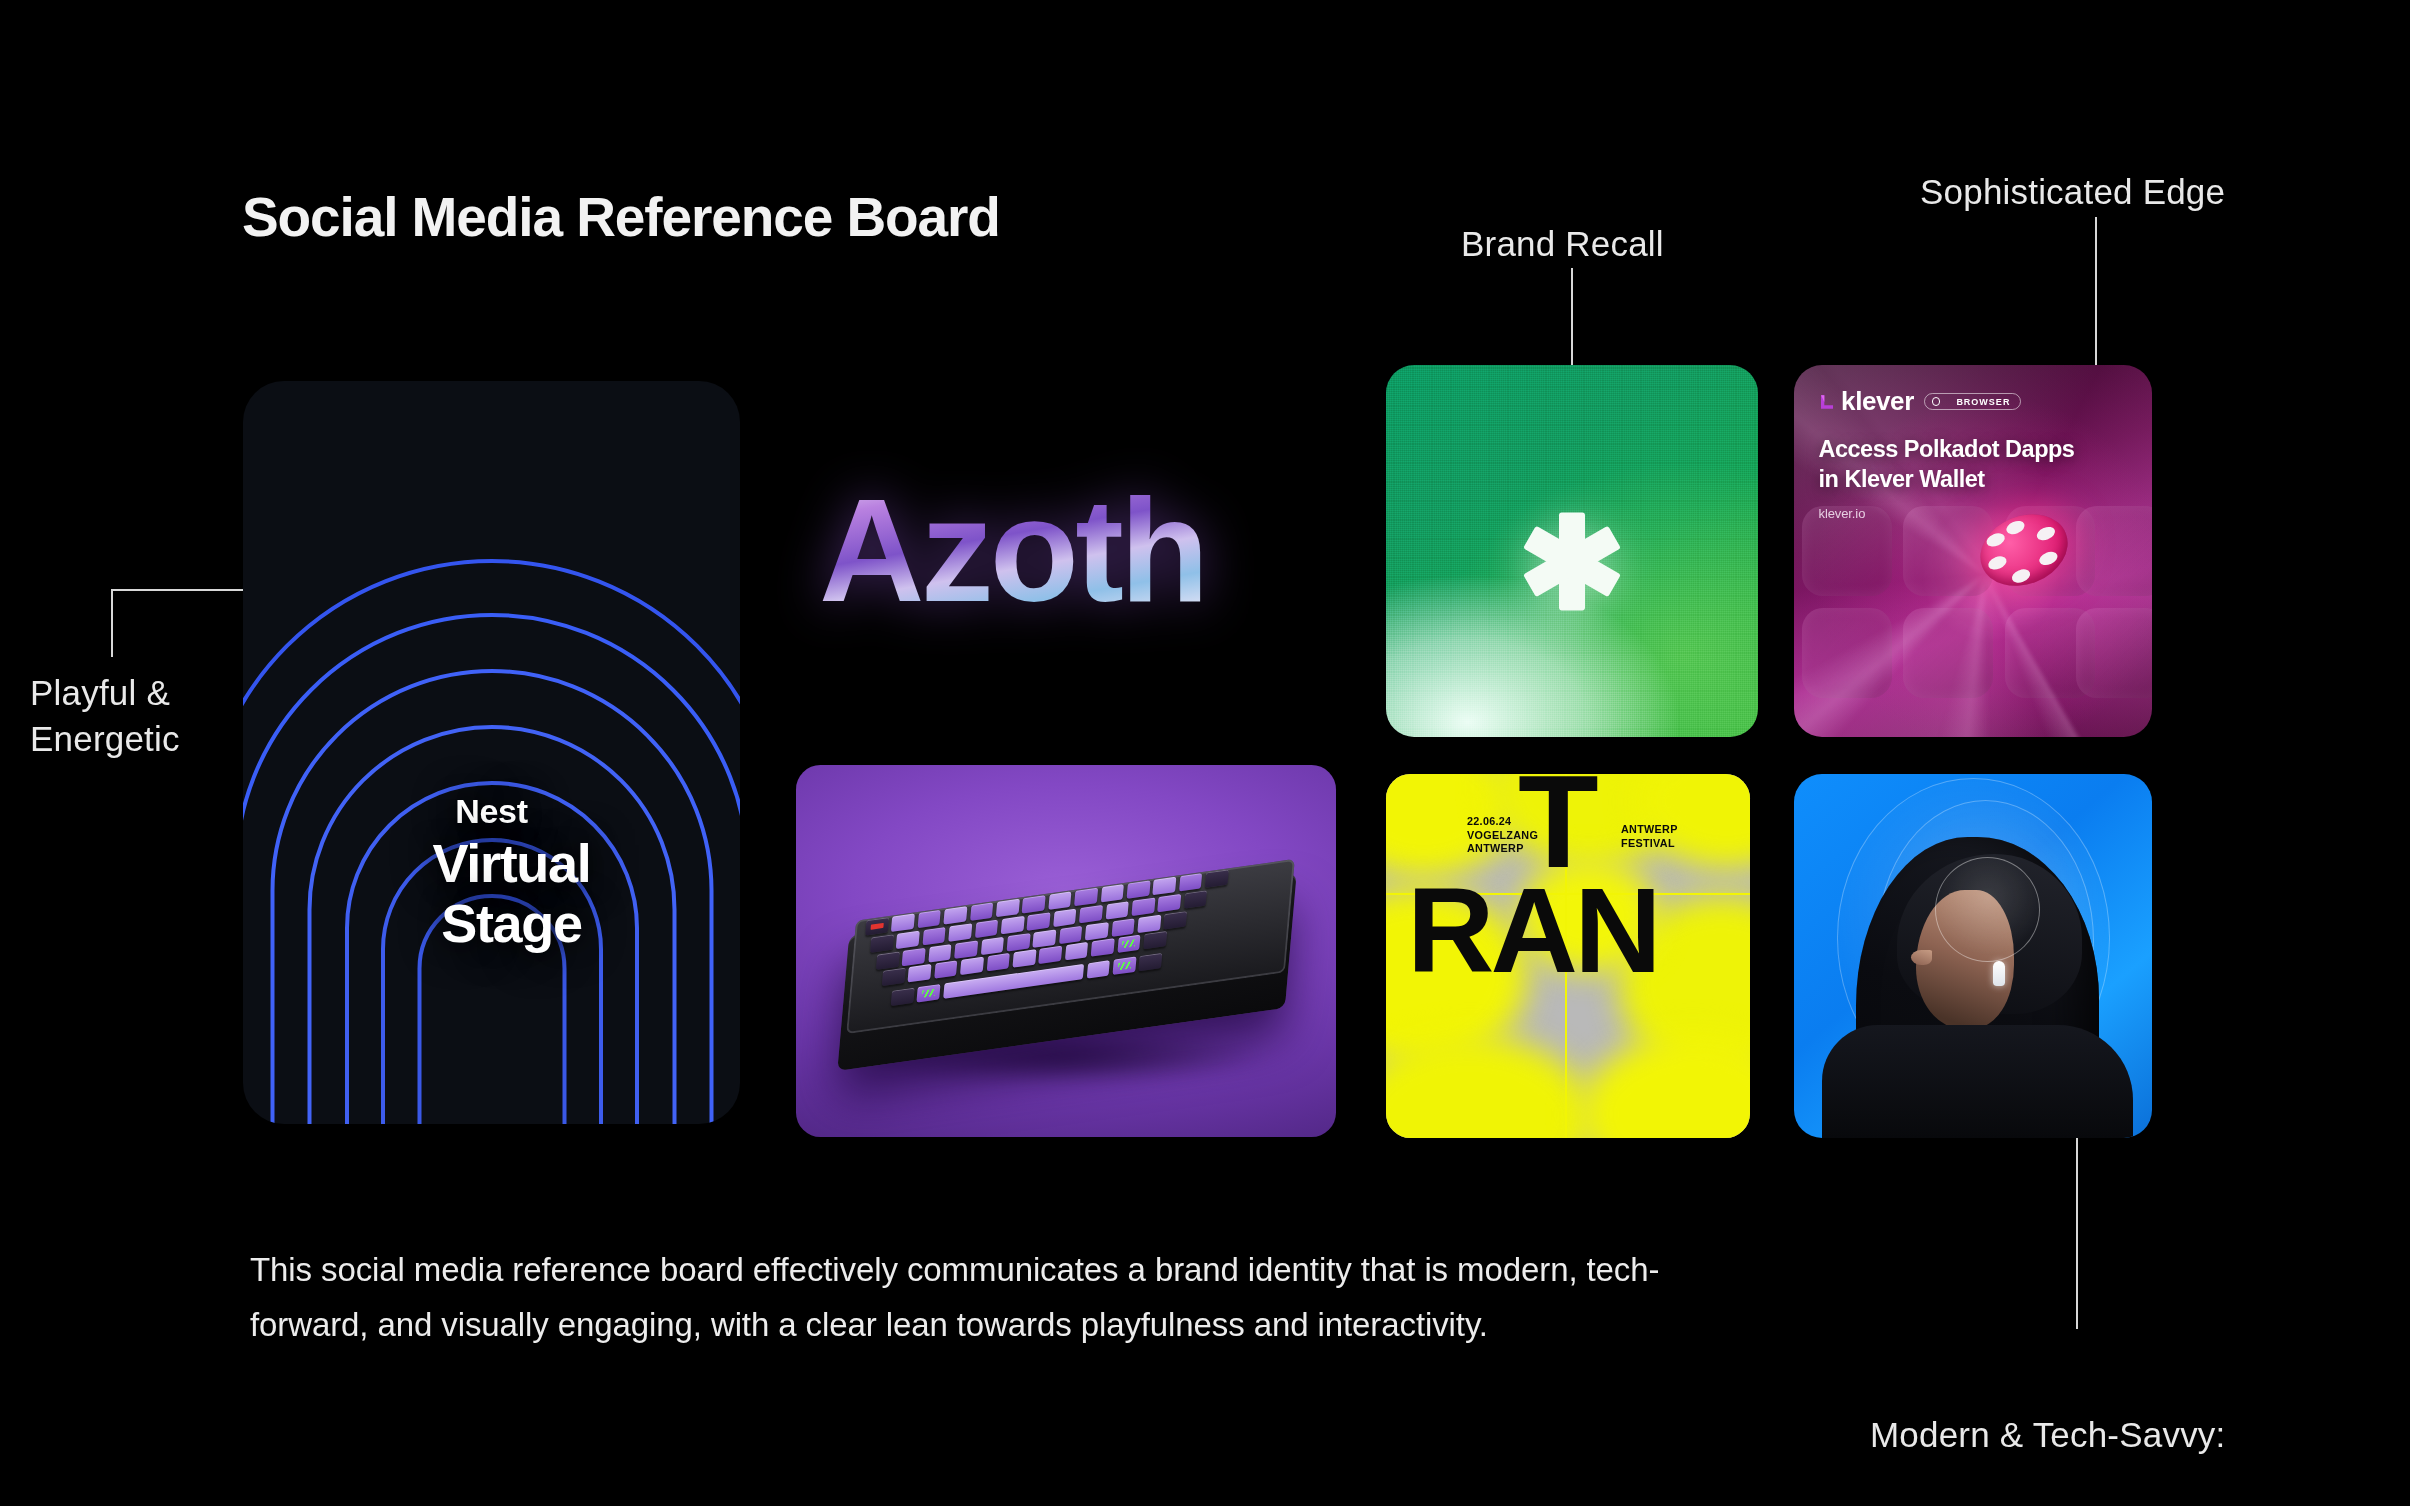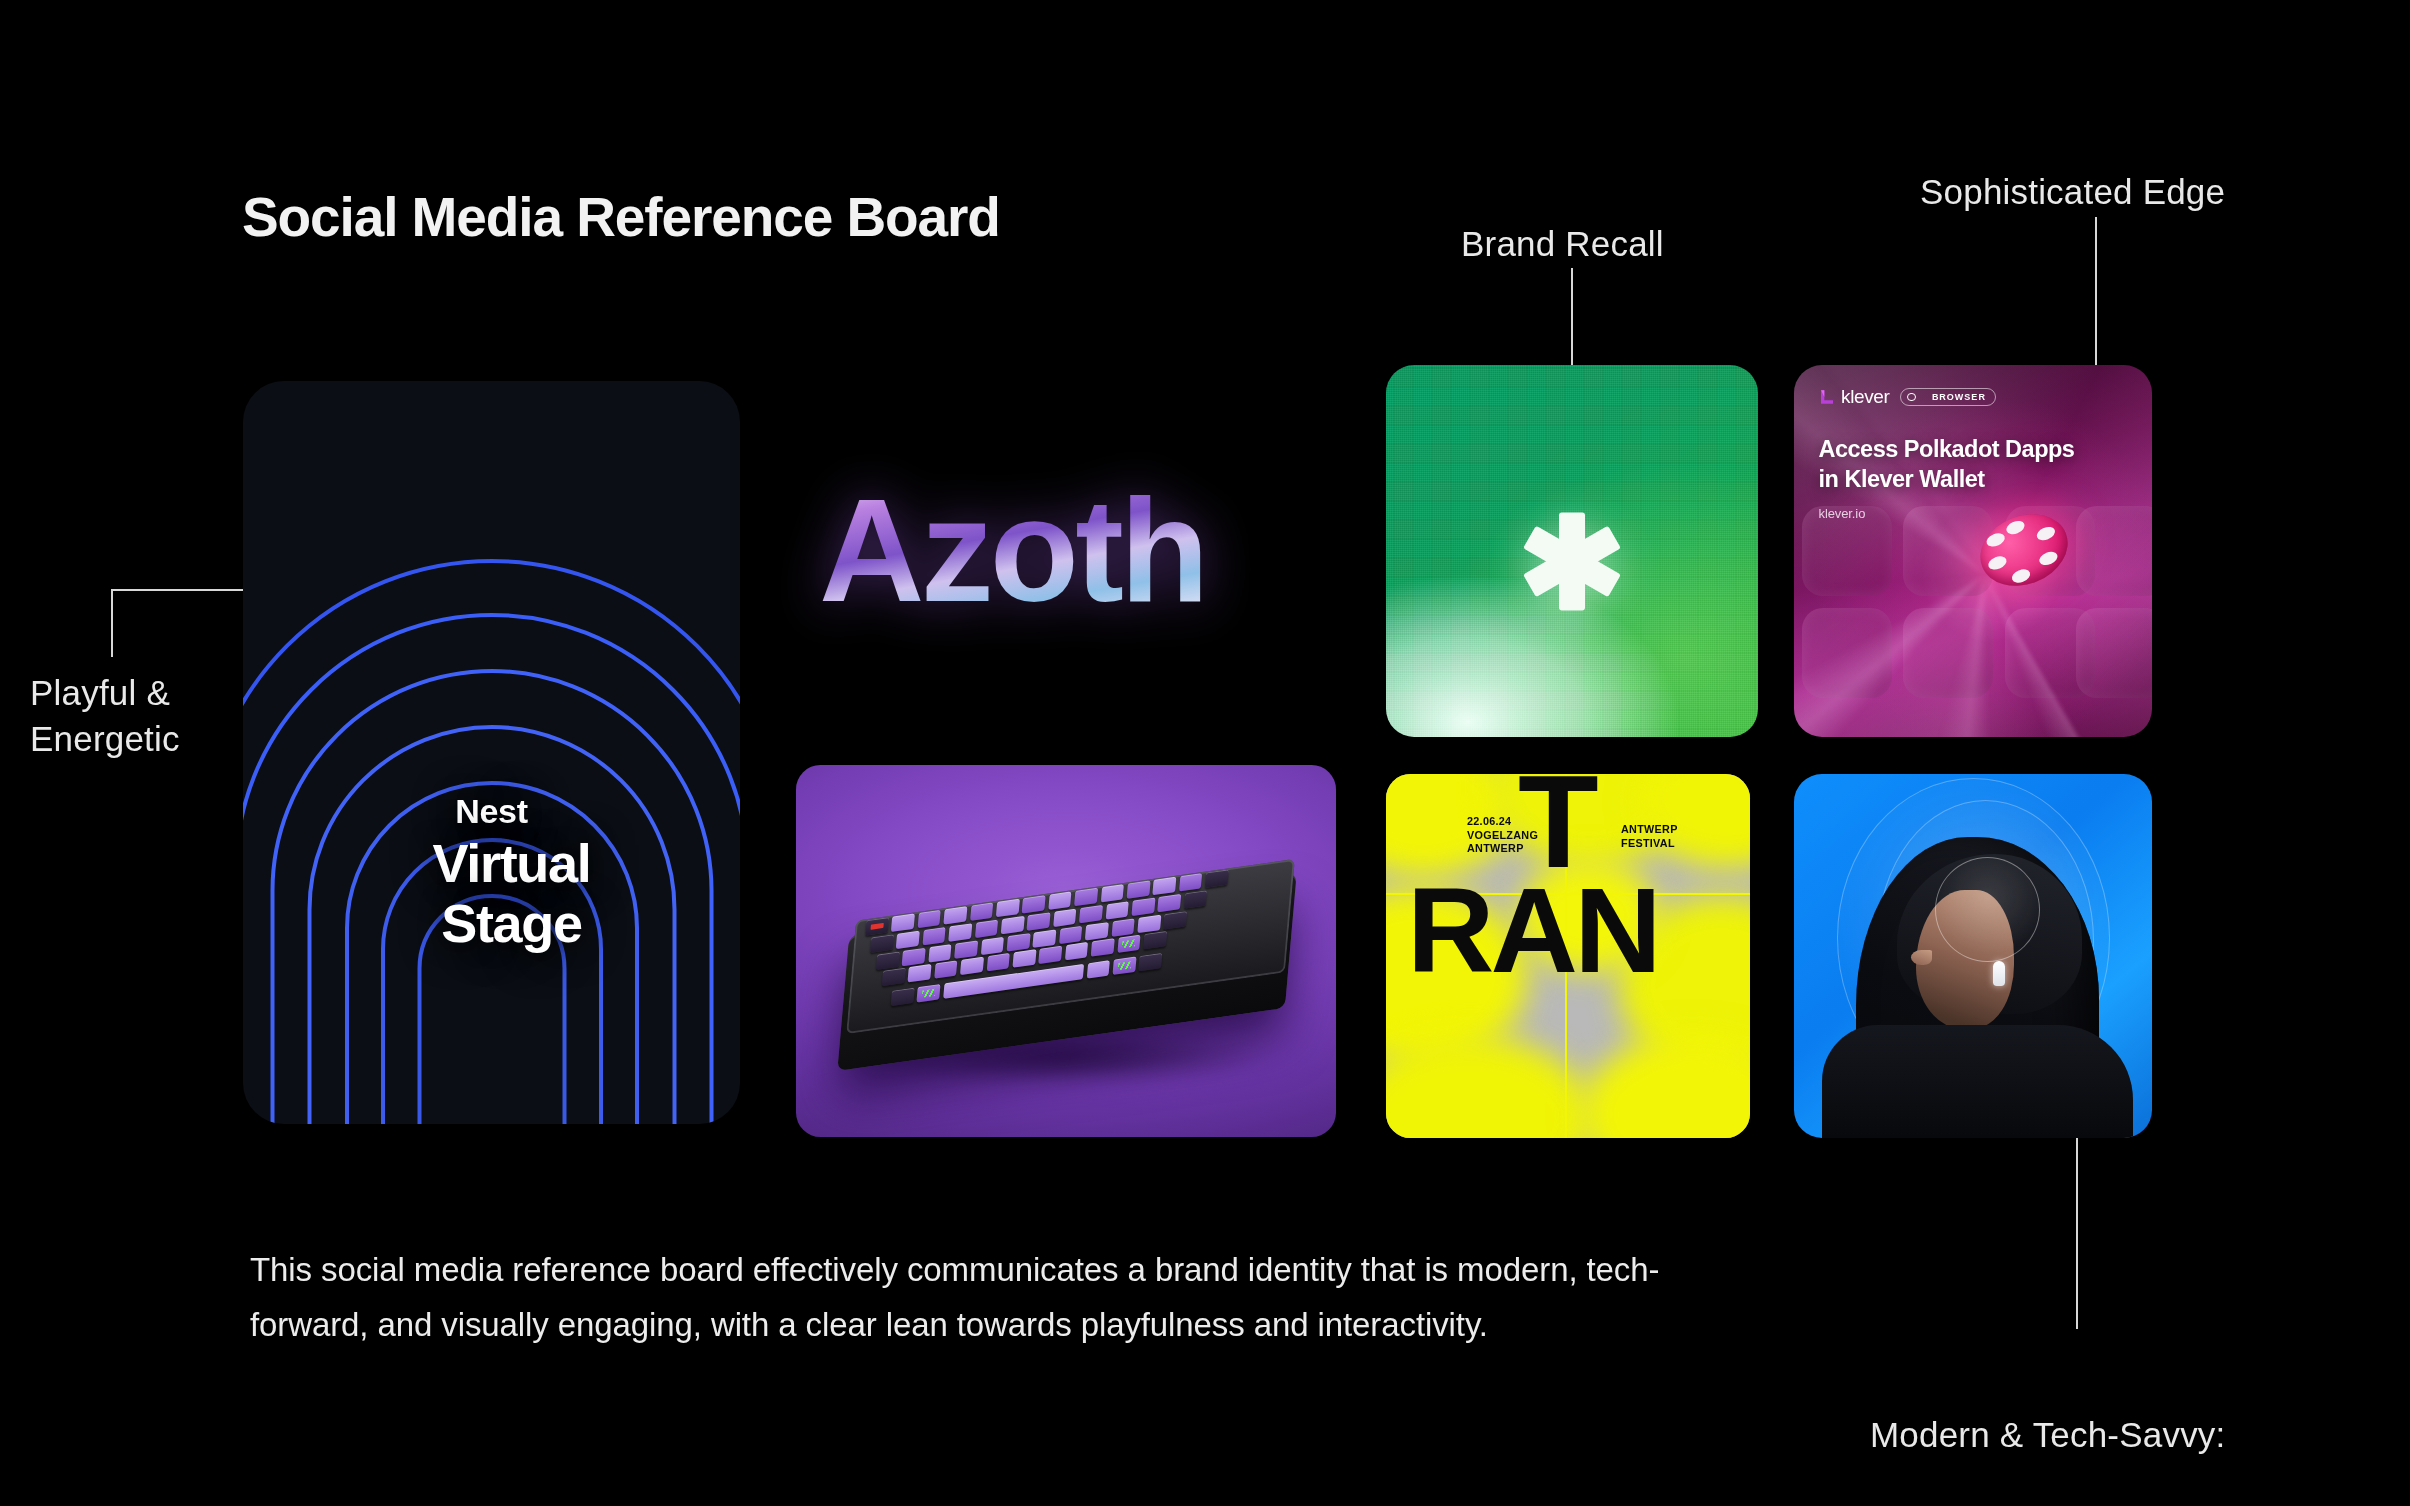--- a/index.html
+++ b/index.html
@@ -125,21 +125,21 @@
   #card-klever .polka{
     position:absolute; left:185px; top:151px; width:90px; height:68px;
     border-radius:50%; transform:rotate(-22deg);
     background:radial-gradient(circle at 38% 32%, #ff5fa8, #e01e74 70%, #b01158 100%);
     box-shadow:0 0 32px 11.3px rgba(255,60,150,.55), inset 0 -5.6px 11.3px rgba(120,0,60,.6);
   }
   #card-klever .pdot{ position:absolute; width:19px; height:12.2px; border-radius:50%; background:#f6f1f4; }
   #card-klever .kheader{ position:absolute; left:24.5px; top:21px; display:flex; align-items:center; gap:10.4px; z-index:6; }
   #card-klever .klogo{ display:flex; align-items:center; gap:6.6px; }
   #card-klever .kmark{ width:16px; height:16px; }
-  #card-klever .kname{ font-size:19px; font-weight:400; letter-spacing:-0.4px; color:#fff; }
+  #card-klever .kname{ font-size:26px; font-weight:700; letter-spacing:-0.4px; color:#fff; }
   #card-klever .kbadge{
     display:flex; align-items:center; gap:16px;
     border:0.9px solid rgba(255,255,255,.55); border-radius:19px;
     padding:2.8px 9.4px 2.8px 6.6px; font-size:9px; letter-spacing:1px; font-weight:700; color:#fff;
   }
   #card-klever .kbadge-dot{ width:8.5px; height:8.5px; border-radius:50%; border:0.9px solid #fff; display:inline-block; }
   #card-klever .ktitle{
     position:absolute; left:24.5px; top:70px; z-index:6;
     font-size:23.5px; font-weight:bold; line-height:1.26; letter-spacing:-0.5px; color:#fff;
     text-shadow:0 1.9px 13px rgba(0,0,0,.55);

